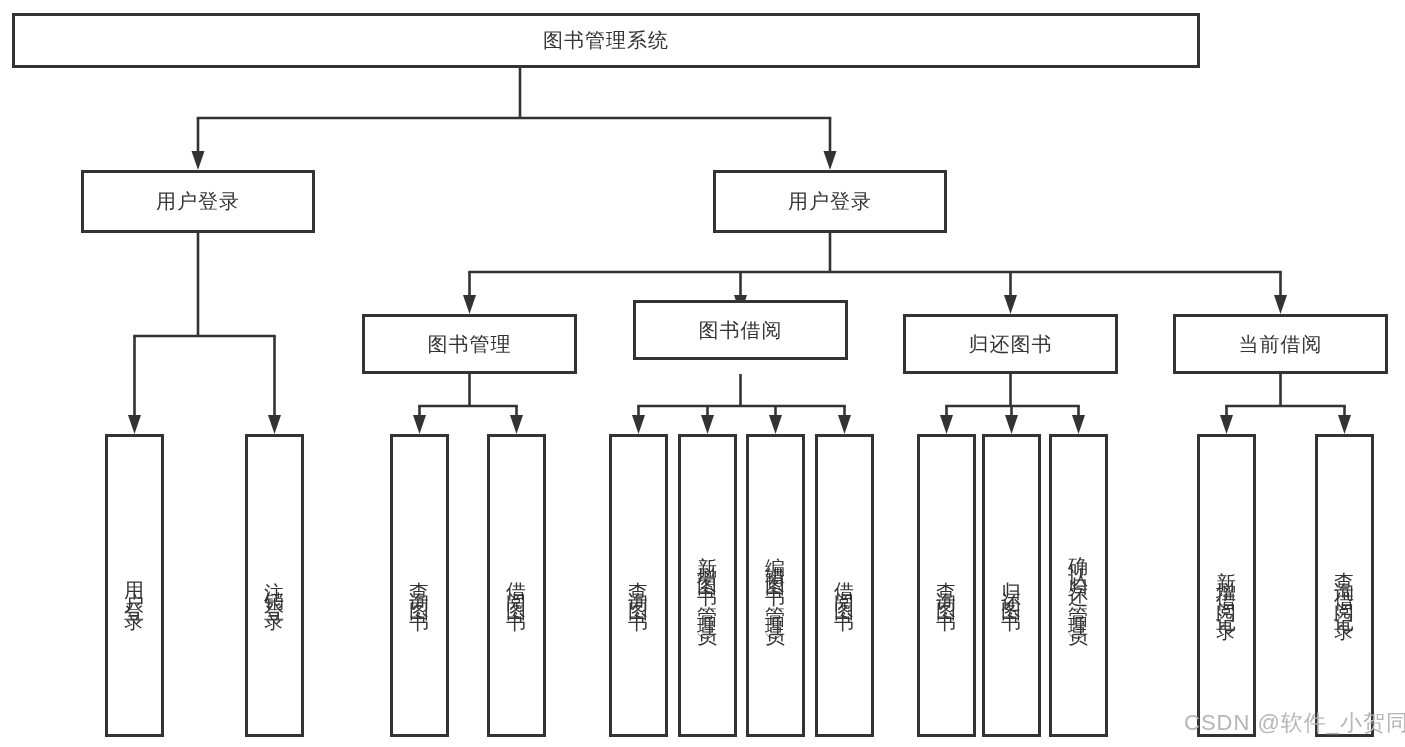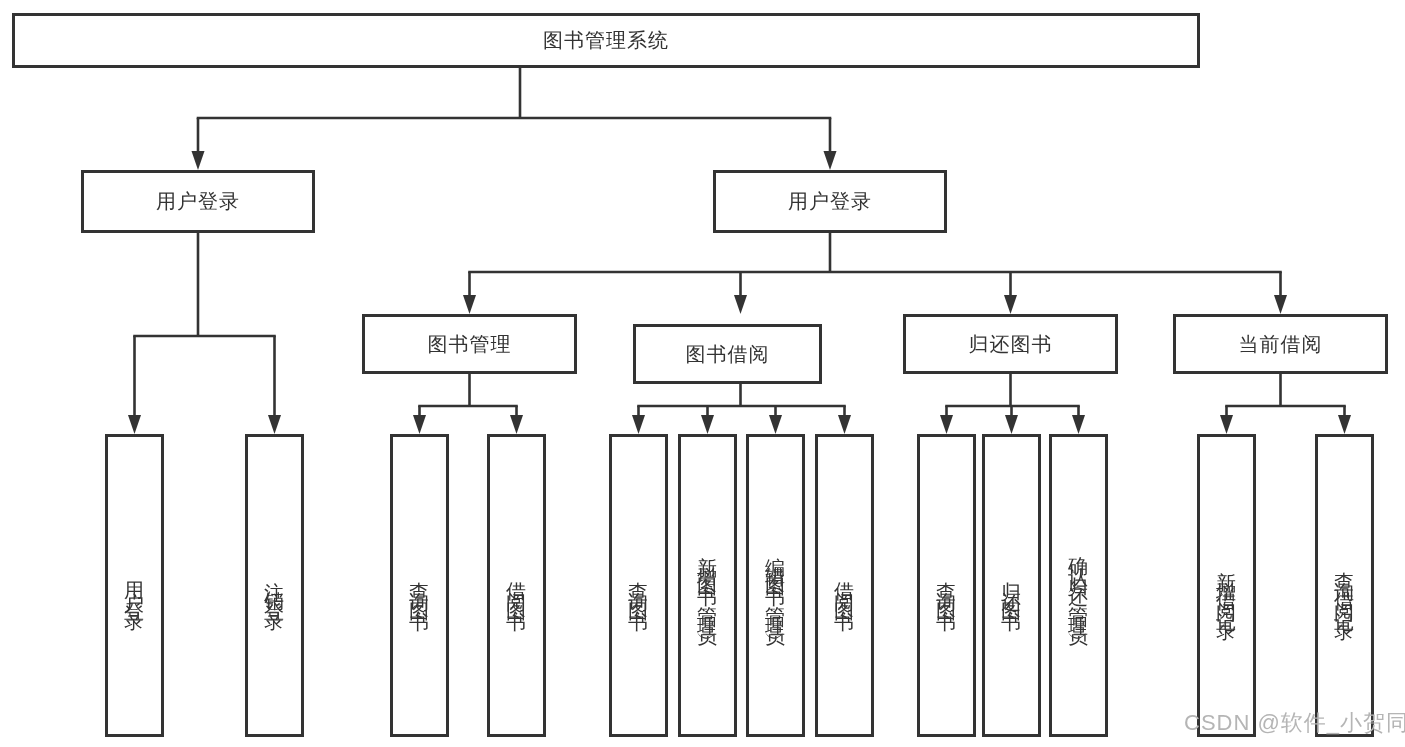--- a/index.html
+++ b/index.html
@@ -101,21 +101,21 @@
     <line x1="1344.5" y1="406" x2="1344.5" y2="419" stroke="#333333" stroke-width="2.6"></line>
     <polygon points="1338,415 1351,415 1344.5,434" fill="#333333"></polygon>
   </svg>
 
 <div class="box hbox" style="left:12px;top:13px;width:1188px;height:55px">图书管理系统</div>
 
 <div class="box hbox" style="left:81px;top:170px;width:234px;height:63px">用户登录</div>
 <div class="box hbox" style="left:713px;top:170px;width:234px;height:63px">用户登录</div>
 
 <div class="box hbox" style="left:362px;top:314px;width:215px;height:60px">图书管理</div>
-<div class="box hbox" style="left:633px;top:324px;width:189px;height:60px">图书借阅</div>
+<div class="box hbox" style="left:633px;top:300px;width:215px;height:60px">图书借阅</div>
 <div class="box hbox" style="left:903px;top:314px;width:215px;height:60px">归还图书</div>
 <div class="box hbox" style="left:1173px;top:314px;width:215px;height:60px">当前借阅</div>
 
 <div class="box vbox" style="left:105px;top:434px;width:59px;height:303px">用户登录</div>
 <div class="box vbox" style="left:245px;top:434px;width:59px;height:303px">注销登录</div>
 
 <div class="box vbox" style="left:390px;top:434px;width:59px;height:303px">查询图书</div>
 <div class="box vbox" style="left:487px;top:434px;width:59px;height:303px">借阅图书</div>
 
 <div class="box vbox" style="left:609px;top:434px;width:59px;height:303px">查询图书</div>

